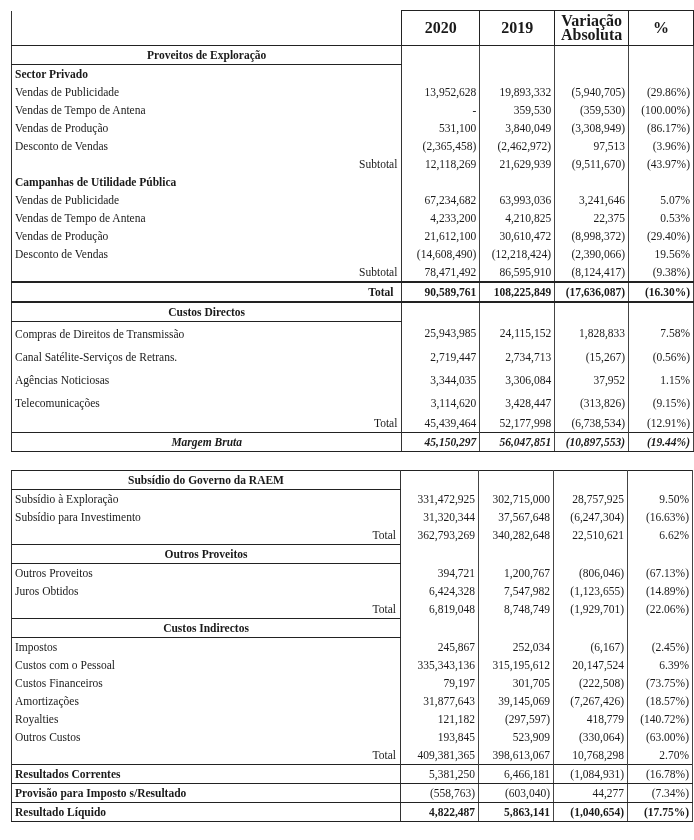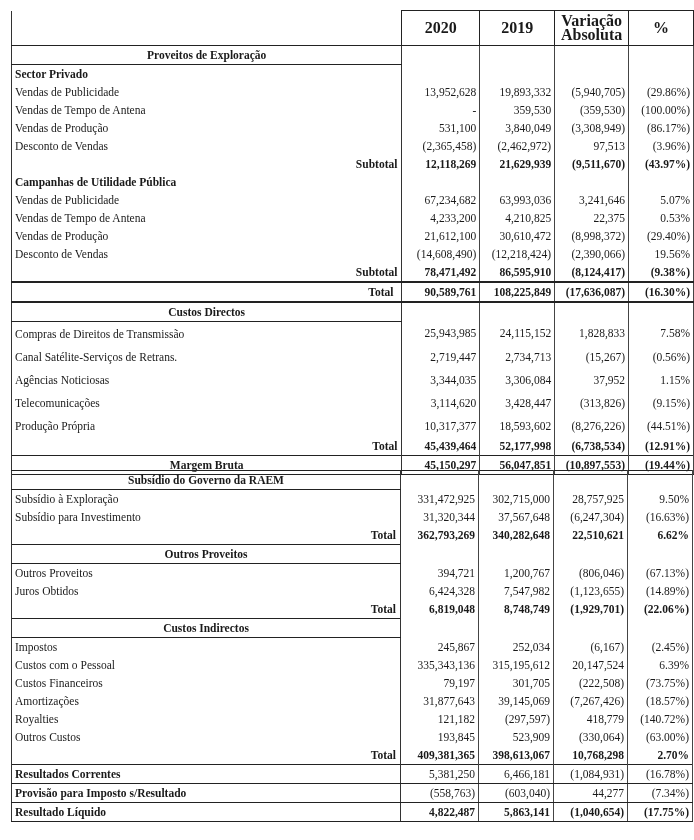--- a/index.html
+++ b/index.html
@@ -8,25 +8,25 @@
   .tbl { position: absolute; left: 11px; border-collapse: collapse; table-layout: fixed; }
   .tbl td { padding: 0 3px; height: 18px; line-height: 16px; white-space: nowrap; overflow: hidden; vertical-align: middle; }
   .c-label { width: 381px; border-left: 1px solid #333; border-right: 1px solid #333; }
   .c-num { text-align: right; border-right: 1px solid #444; }
   .hdr td { height: 34px; font-weight: bold; text-align: center; font-size: 16px; line-height: 14px;
             border-top: 1.5px solid #222; border-bottom: 1.5px solid #222; border-right: 1.5px solid #222; }
   .hdr td.blank { border: none; }
   .hdr td.first { border-left: 1.5px solid #222; }
   .sect td.c-label { text-align: center; font-weight: bold; border-top: 1.5px solid #222; border-bottom: 1.5px solid #222; }
   .group td.c-label { font-weight: bold; }
-  .sub td { font-weight: bold; }
+  .sub td { font-weight: normal; }
   .sub td.c-label { text-align: right; padding-right: 4px; }
   .total td { font-weight: bold; border-top: 2px solid #222; border-bottom: 2px solid #222; }
   .total td.c-label { text-align: right; padding-right: 8px; }
-  .margin td { font-weight: bold; border-top: 1.5px solid #222; border-bottom: 1.5px solid #222; }
+  .margin td { font-weight: bold; border-top: 1.5px solid #222; border-bottom: 1.5px solid #222; font-style: italic; }
   .margin td.c-label { text-align: center; }
   .bottomrow td { border-top: 1.5px solid #222; border-bottom: 1.5px solid #222; margin-top: 8px; }
   .bottomrow td.c-label { font-weight: bold; }
   .bottomrow.bold td { font-weight: bold; }
   .tall td { height: 23px; }
   .topline td { border-top: 1.5px solid #222; }
 </style>
 </head>
 <body>
 
@@ -182,27 +182,20 @@
         <td class="c-num">37,952</td>
         <td class="c-num">1.15%</td>
       </tr>
       <tr class="tall">
         <td class="c-label">Telecomunicações</td>
         <td class="c-num">3,114,620</td>
         <td class="c-num">3,428,447</td>
         <td class="c-num">(313,826)</td>
         <td class="c-num">(9.15%)</td>
       </tr>
-      <tr class="tall">
-        <td class="c-label">Produção Própria</td>
-        <td class="c-num">10,317,377</td>
-        <td class="c-num">18,593,602</td>
-        <td class="c-num">(8,276,226)</td>
-        <td class="c-num">(44.51%)</td>
-      </tr>
     </tbody>
   <tbody>
       <tr class="sub">
         <td class="c-label">Total</td>
         <td class="c-num">45,439,464</td>
         <td class="c-num">52,177,998</td>
         <td class="c-num">(6,738,534)</td>
         <td class="c-num">(12.91%)</td>
       </tr>
   <tr class="margin">

